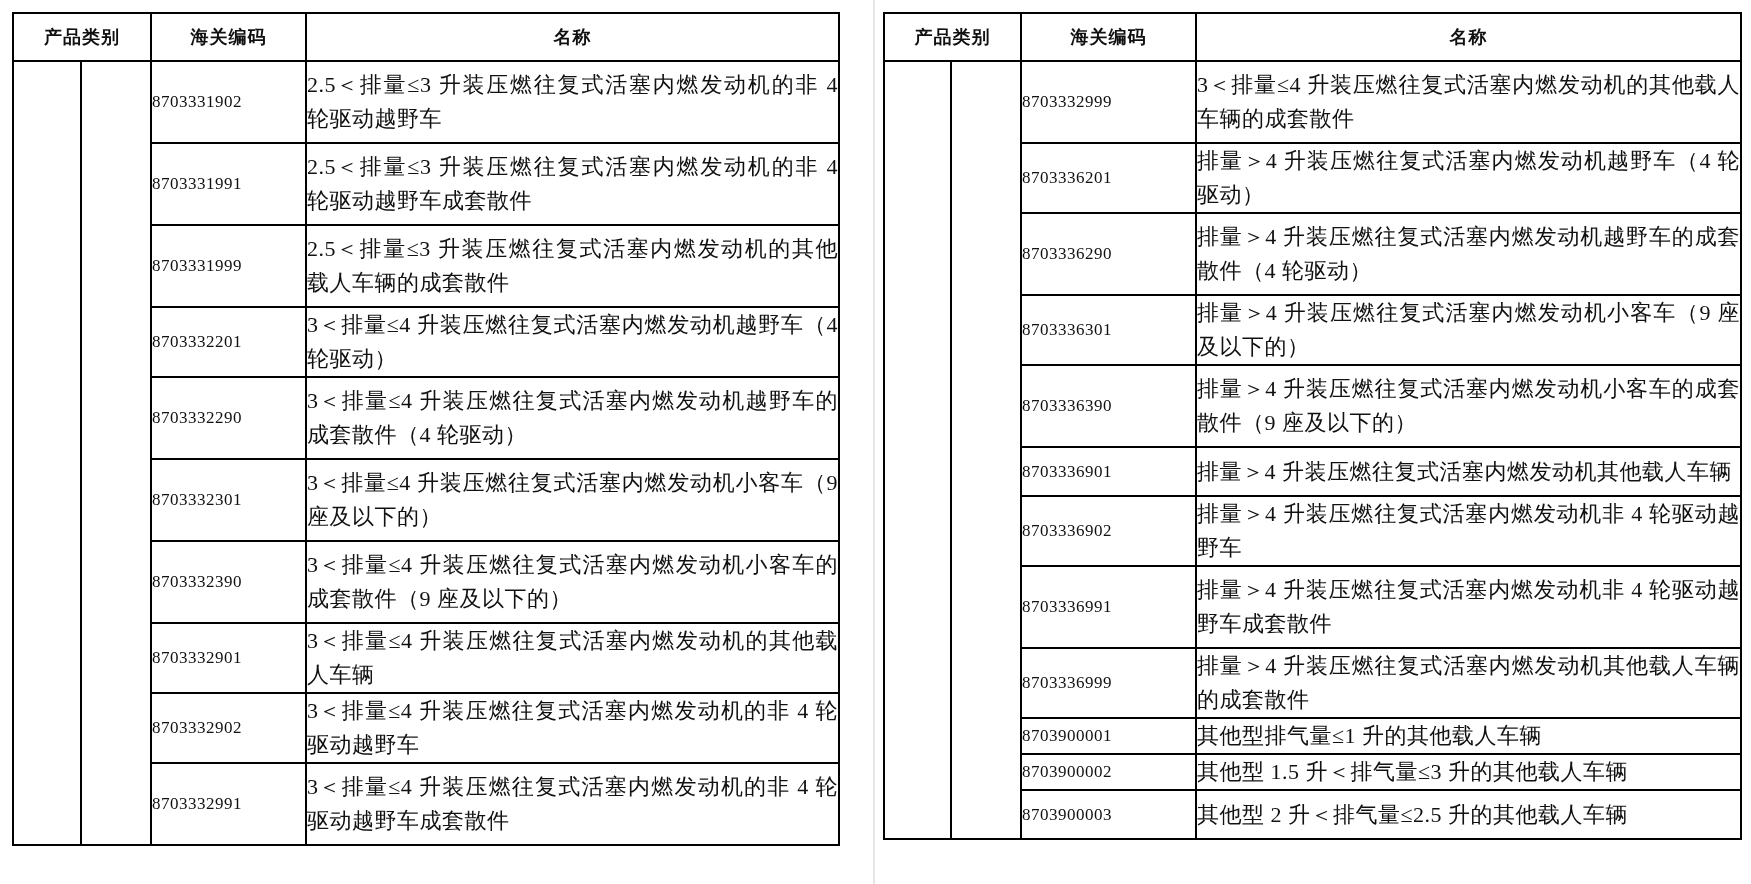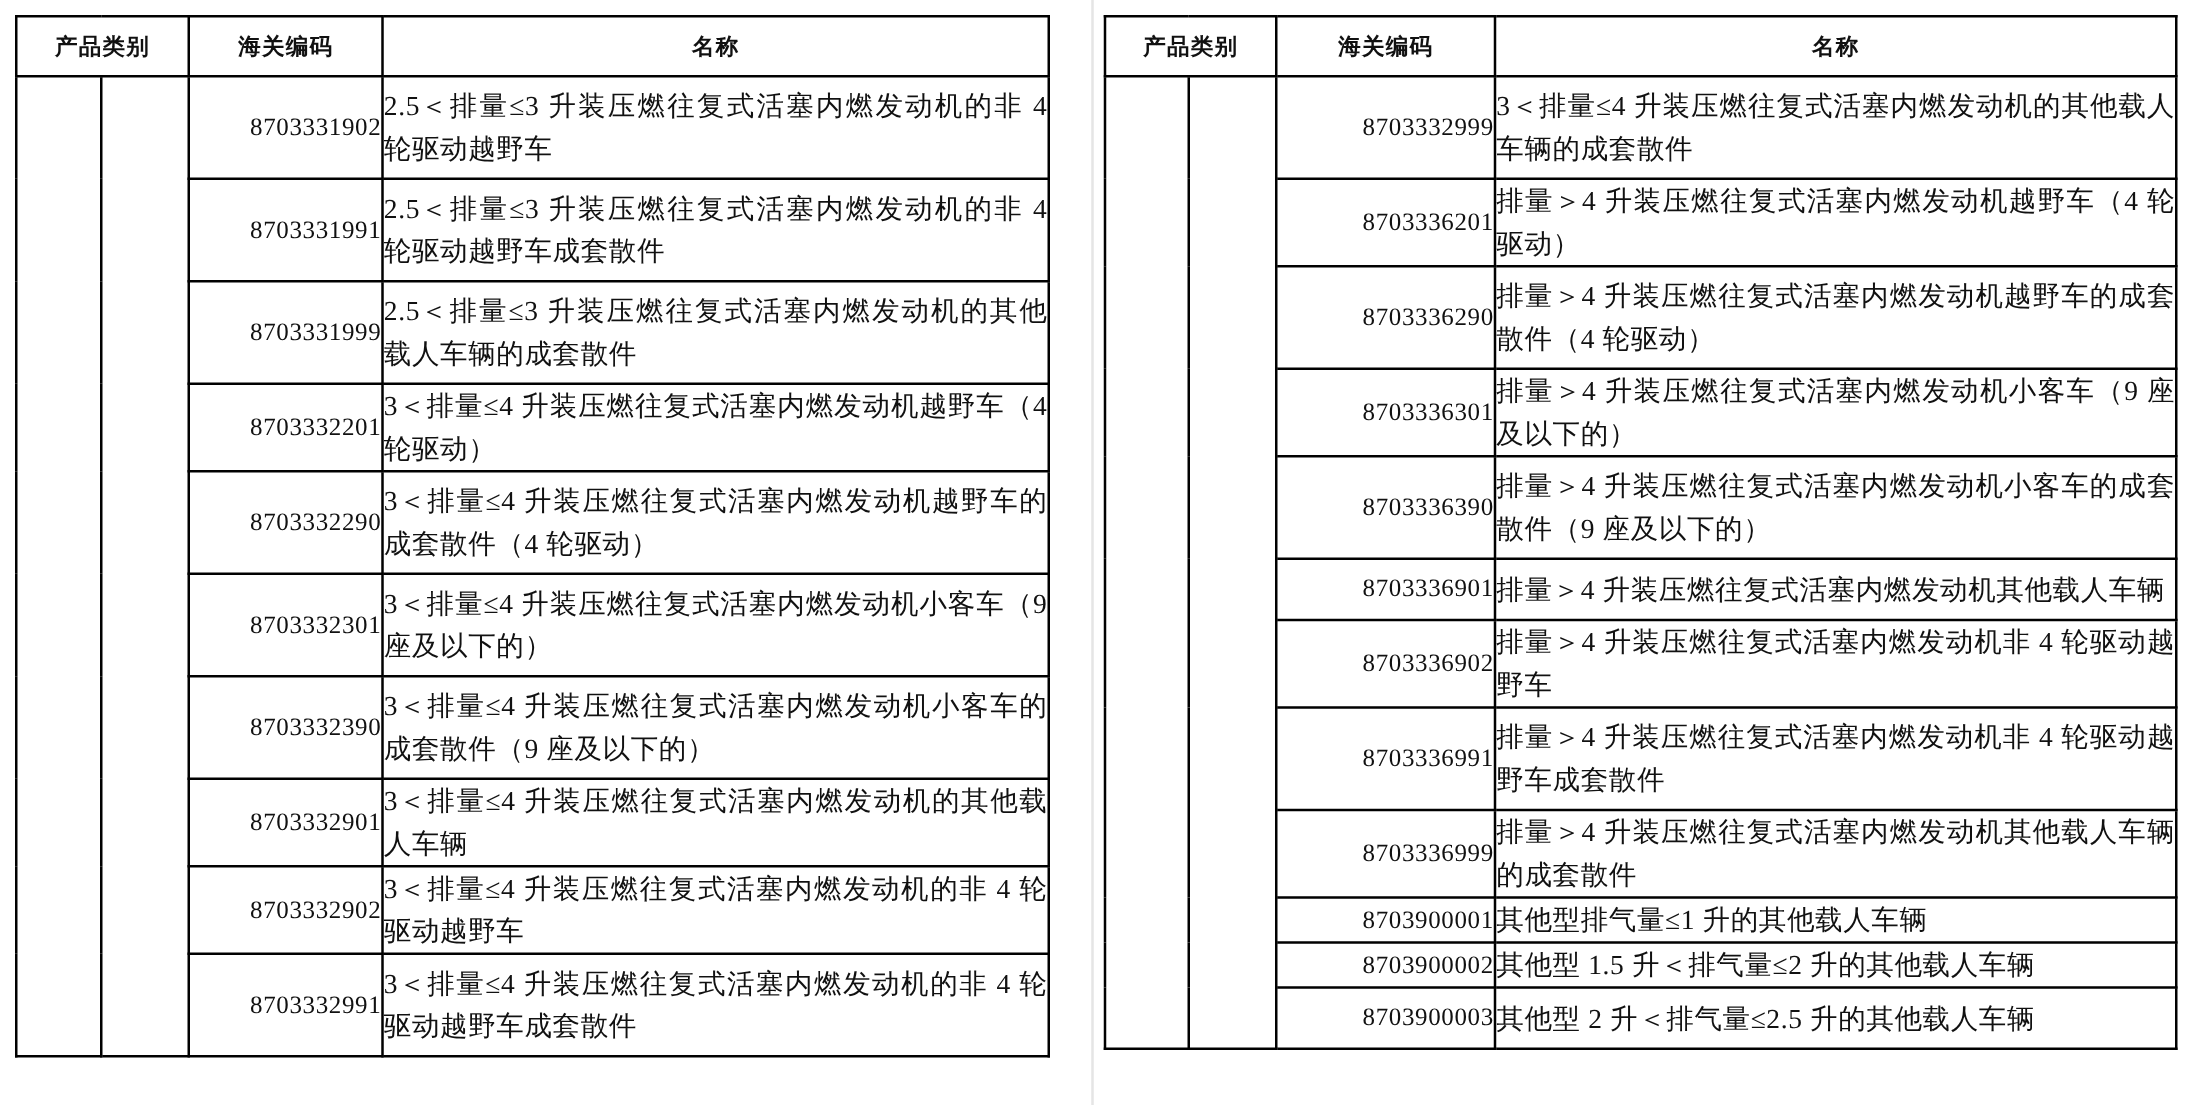--- a/index.html
+++ b/index.html
@@ -42,22 +42,22 @@
   }
   table.hs-table thead tr { height: 48px; }
   th.hdr {
     font-size: 18px;
     font-weight: bold;
     text-align: center;
     letter-spacing: 1px;
   }
   td.cat-cell { background: #ffffff; }
   td.code-cell {
-    text-align: right;
-    font-size: 20px;
+    text-align: left;
+    font-size: 17px;
     letter-spacing: 0.5px;
     white-space: nowrap;
   }
   td.name-cell {
     font-size: 22px;
     line-height: 34px;
     letter-spacing: 0.5px;
     text-align: justify;
     padding: 4px 10px;
   }
@@ -181,21 +181,21 @@
         <tr style="height: 49px;">
           <td class="code-cell">8703336999</td>
           <td class="name-cell">排量＞4 升装压燃往复式活塞内燃发动机其他载人车辆的成套散件</td>
         </tr>
         <tr style="height: 34px;">
           <td class="code-cell">8703900001</td>
           <td class="name-cell">其他型排气量≤1 升的其他载人车辆</td>
         </tr>
         <tr style="height: 36px;">
           <td class="code-cell">8703900002</td>
-          <td class="name-cell">其他型 1.5 升＜排气量≤2 升的其他载人车辆</td>
+          <td class="name-cell">其他型 1.5 升＜排气量≤3 升的其他载人车辆</td>
         </tr>
         <tr style="height: 49px;">
           <td class="code-cell">8703900003</td>
           <td class="name-cell">其他型 2 升＜排气量≤2.5 升的其他载人车辆</td>
         </tr>
       </tbody>
   </table>
 
 </div>
 

